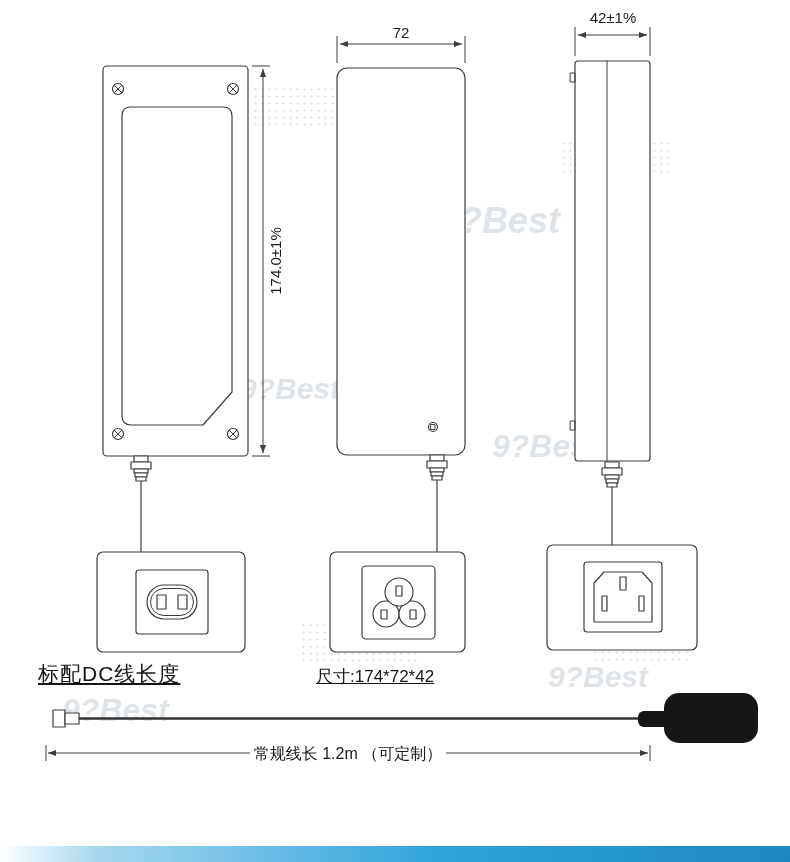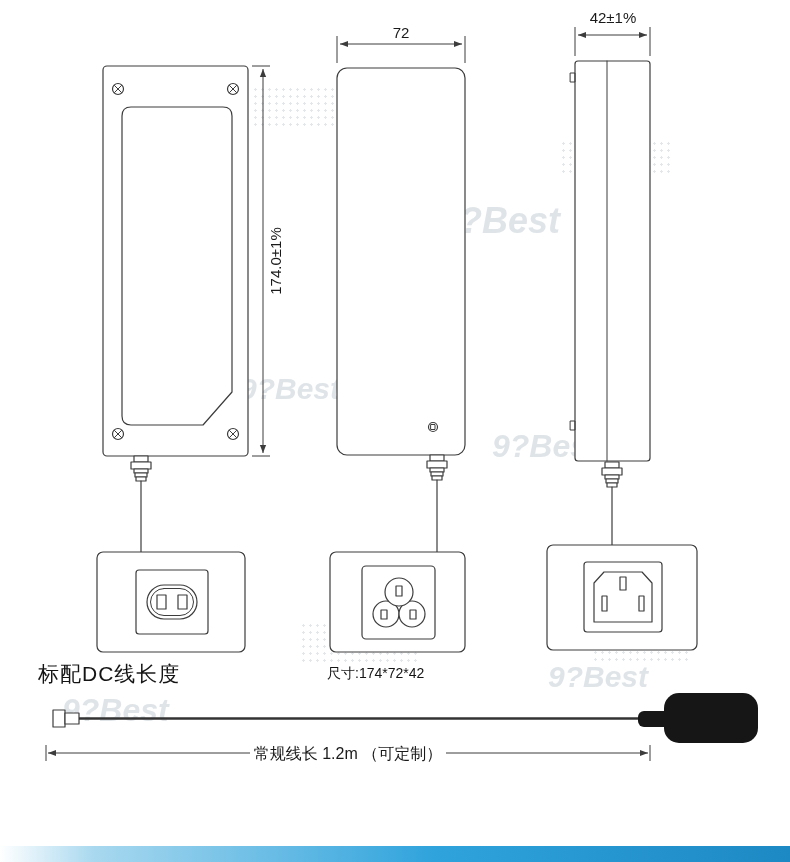--- a/index.html
+++ b/index.html
@@ -8,23 +8,23 @@
     overflow:hidden;font-family:"Liberation Sans",sans-serif;
   }
   svg{position:absolute;left:0;top:0;}
   .s{stroke:#3c3c3c;stroke-width:1.2;fill:none;stroke-linejoin:round;stroke-linecap:round;}
   .sw{stroke:#3c3c3c;stroke-width:1.2;fill:#ffffff;stroke-linejoin:round;}
   .thin{stroke-width:1;}
   .dim{stroke:#3c3c3c;stroke-width:1;fill:none;}
   text{font-family:"Liberation Sans",sans-serif;fill:#1a1a1a;}
   text.dimt{font-size:15px;}
   text.cdim{font-size:16px;}
-  .cap{position:absolute;color:#141414;white-space:nowrap;}
+  .cap{position:absolute;color:#141414;white-space:nowrap;text-decoration:underline;}
   .cap-dc{left:38px;top:660px;font-size:21px;letter-spacing:1px;}
-  .cap-size{left:327px;top:665px;font-size:14px;}
+  .cap-size{left:316px;top:665px;font-size:17px;}
   .wm{position:absolute;font-style:italic;font-weight:bold;color:#c6cfd6;opacity:.55;white-space:nowrap;pointer-events:none;}
   .wm1{left:128px;top:168px;font-size:32px;}
   .wm2{left:440px;top:200px;font-size:36px;}
   .wm3{left:240px;top:372px;font-size:30px;}
   .wm4{left:492px;top:428px;font-size:32px;}
   .wm5{left:548px;top:660px;font-size:30px;}
   .wm6{left:62px;top:692px;font-size:32px;}
   .dots{position:absolute;background-image:radial-gradient(#b9c2c9 1.1px,transparent 1.2px);
         background-size:7px 7px;opacity:.4;pointer-events:none;}
   .d1{left:252px;top:86px;width:120px;height:40px;}

